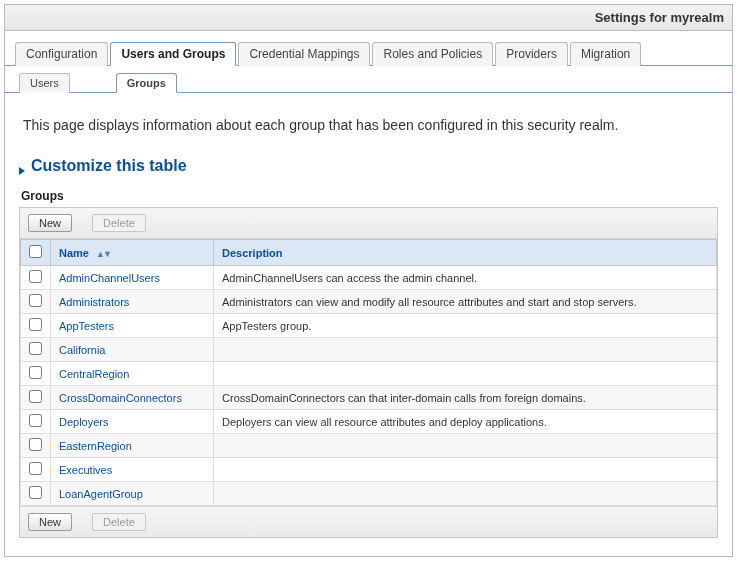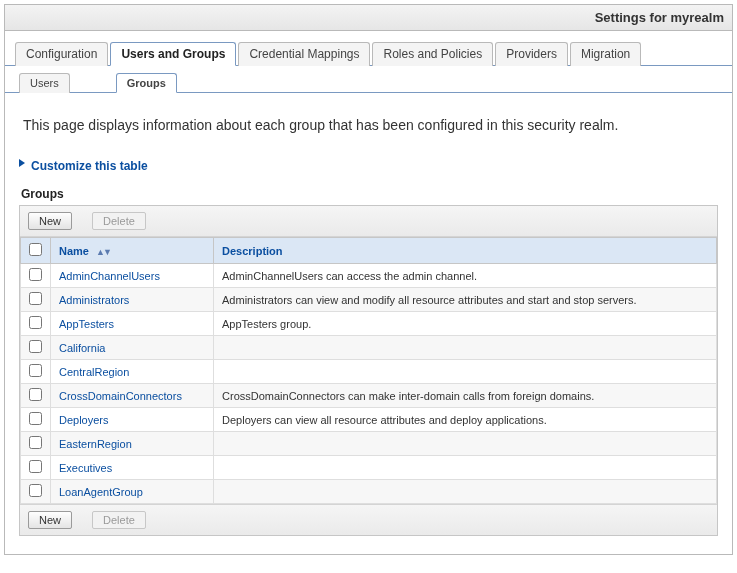--- a/index.html
+++ b/index.html
@@ -79,24 +79,24 @@
   .content {
     padding: 14px 14px 18px 14px;
   }
   .page-desc {
     margin: 10px 4px 24px 4px;
     color: #333;
     font-size: 14px;
   }
   .customize {
     display: inline-flex;
-    align-items: flex-start;
+    align-items: flex-end;
     color: #0b4fa0;
     font-weight: bold;
-    font-size: 12px;
+    font-size: 16px;
     cursor: pointer;
     margin: 0 0 14px 0;
   }
   .customize .tri {
     width: 0; height: 0;
     border-top: 4px solid transparent;
     border-bottom: 4px solid transparent;
     border-left: 6px solid #0b4fa0;
     margin-right: 6px;
   }
@@ -242,21 +242,21 @@
               <td></td>
             </tr>
             <tr>
               <td class="chk"><input type="checkbox" style=""></td>
               <td><a class="link">CentralRegion</a></td>
               <td></td>
             </tr>
             <tr>
               <td class="chk"><input type="checkbox" style=""></td>
               <td><a class="link">CrossDomainConnectors</a></td>
-              <td>CrossDomainConnectors can make inter-domain calls from foreign domains.</td>
+              <td>CrossDomainConnectors can that inter-domain calls from foreign domains.</td>
             </tr>
             <tr>
               <td class="chk"><input type="checkbox" style=""></td>
               <td><a class="link">Deployers</a></td>
               <td>Deployers can view all resource attributes and deploy applications.</td>
             </tr>
             <tr>
               <td class="chk"><input type="checkbox" style=""></td>
               <td><a class="link">EasternRegion</a></td>
               <td></td>

